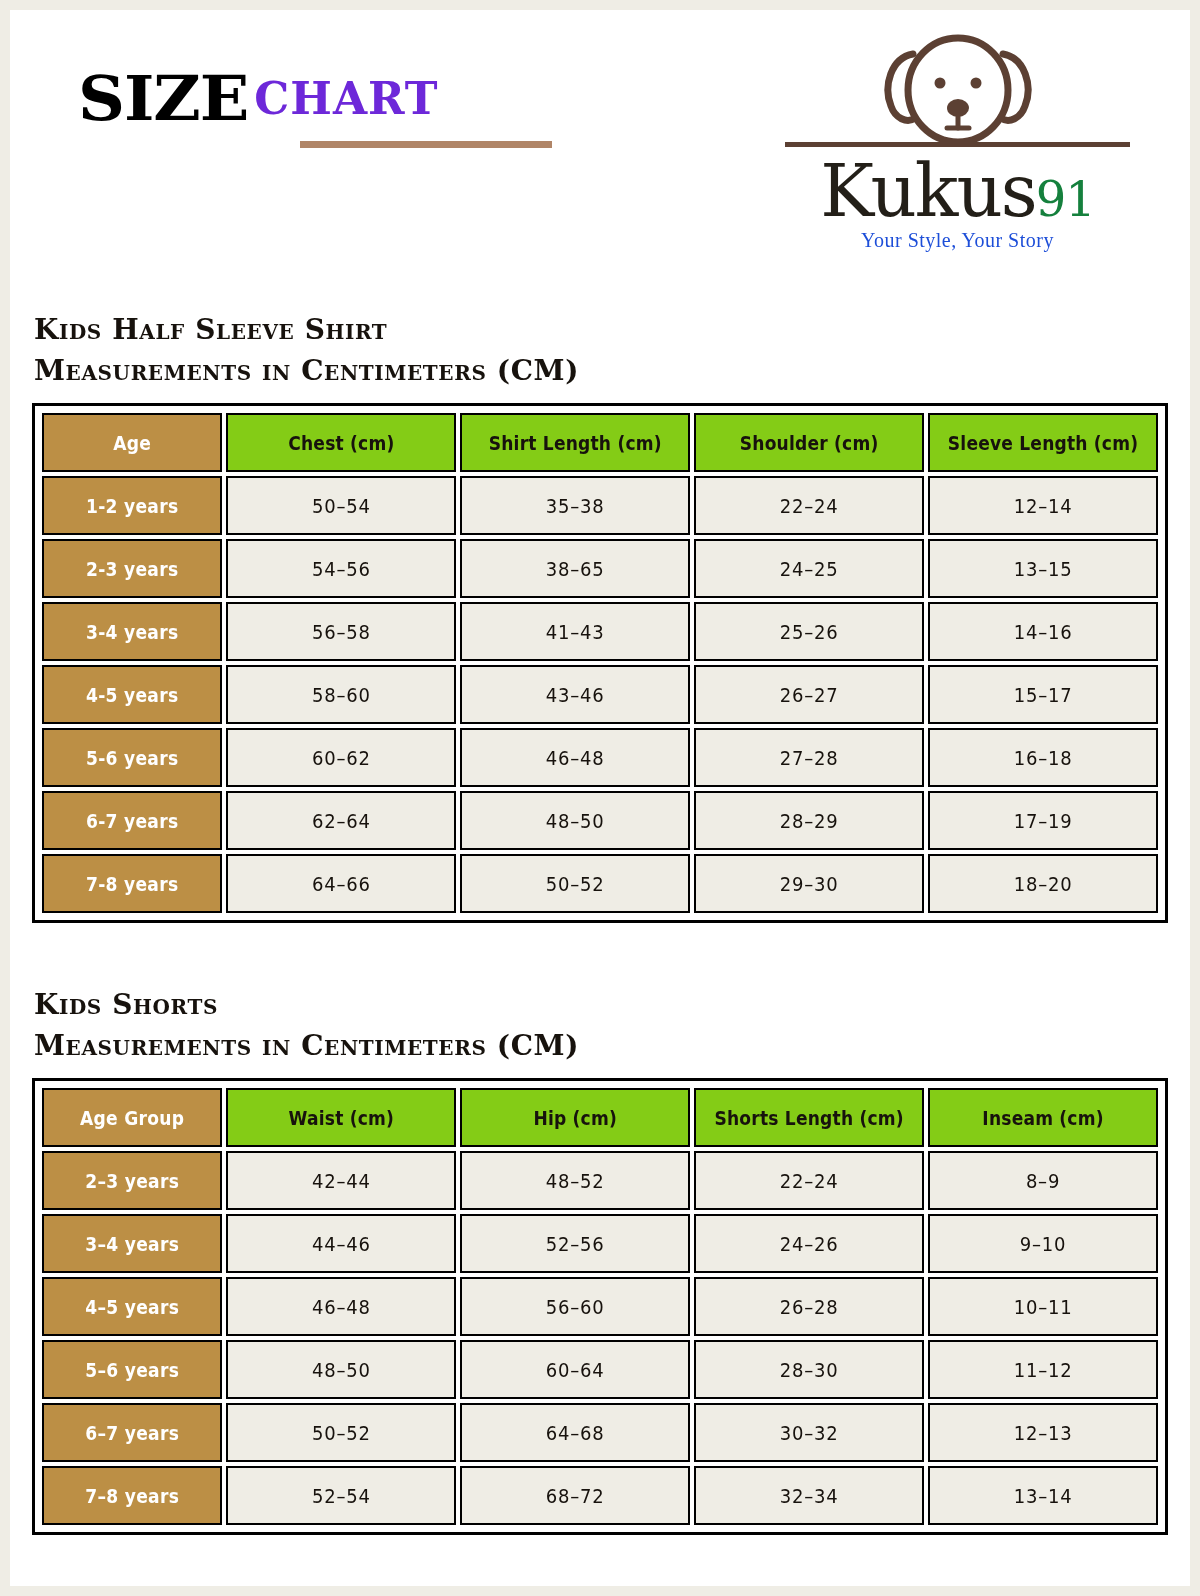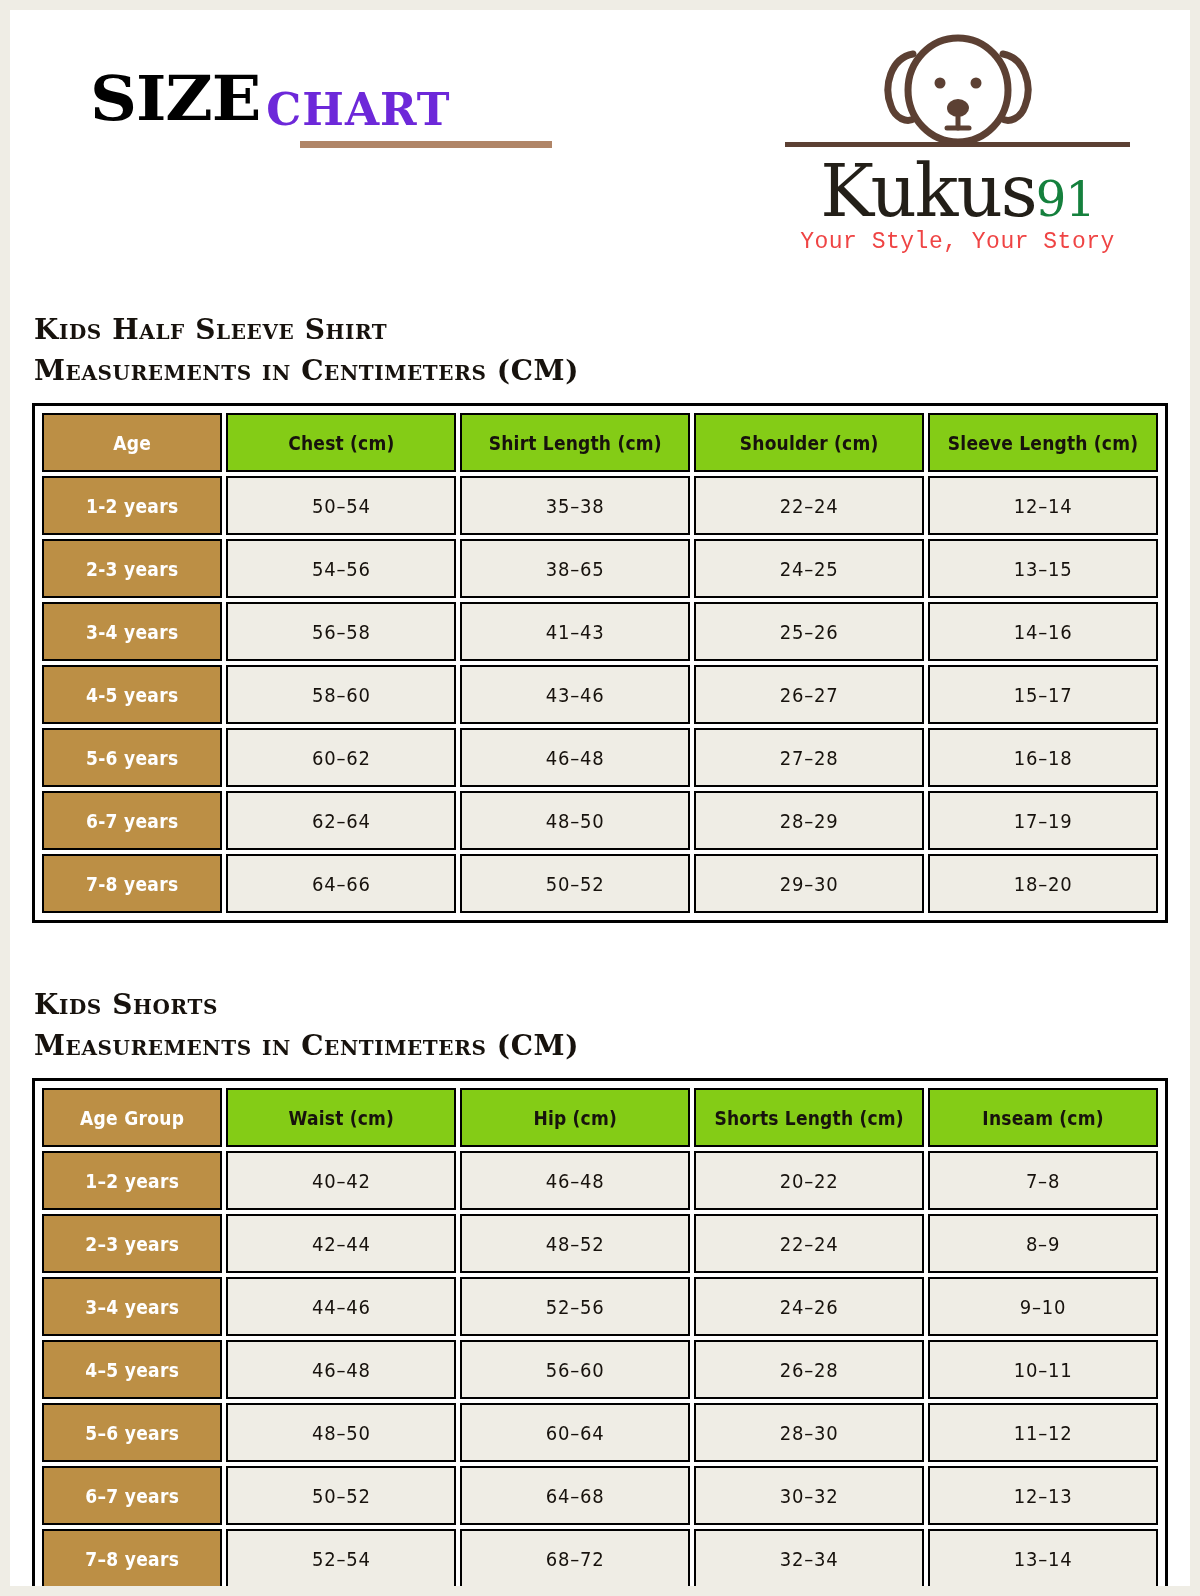--- a/index.html
+++ b/index.html
@@ -32,23 +32,22 @@
   }
 
   .title-block {
     position: absolute;
     left: 68px;
     top: 52px;
   }
 
   .title-line {
     display: flex;
-    align-items: flex-end;
+    align-items: center;
     white-space: nowrap;
-    margin-left: 12px;
   }
 
   .title-size {
     font-family: "DejaVu Serif", serif;
     font-weight: bold;
     font-size: 62px;
     letter-spacing: -1px;
     color: #000000;
     transform: scaleX(1.05);
     transform-origin: left center;
@@ -106,23 +105,23 @@
     letter-spacing: -2px;
   }
 
   .logo-91 {
     font-size: 48px;
     color: #15803d;
     letter-spacing: -1px;
   }
 
   .logo-tagline {
-    font-family: Liberation Mono, monospace;
-    font-size: 23px;
-    color: #ef4444;
+    font-family: Liberation Serif, serif;
+    font-size: 20px;
+    color: #1d4ed8;
     letter-spacing: 0.5px;
     margin-top: -4px;
   }
 
   
   .section-heading {
     margin-left: 24px;
     font-family: "DejaVu Serif", serif;
     font-weight: bold;
     color: #17120D;
@@ -328,27 +327,20 @@
           <tr>
             <th class="age-col">Age Group</th>
             <th>Waist (cm)</th>
             <th>Hip (cm)</th>
             <th>Shorts Length (cm)</th>
             <th>Inseam (cm)</th>
           </tr>
         </thead>
       <tbody>
           <tr>
-            <td class="age-col">1–2 years</td>
-            <td>40–42</td>
-            <td>46–48</td>
-            <td>20–22</td>
-            <td>7–8</td>
-          </tr>
-          <tr>
             <td class="age-col">2–3 years</td>
             <td>42–44</td>
             <td>48–52</td>
             <td>22–24</td>
             <td>8–9</td>
           </tr>
           <tr>
             <td class="age-col">3–4 years</td>
             <td>44–46</td>
             <td>52–56</td>

